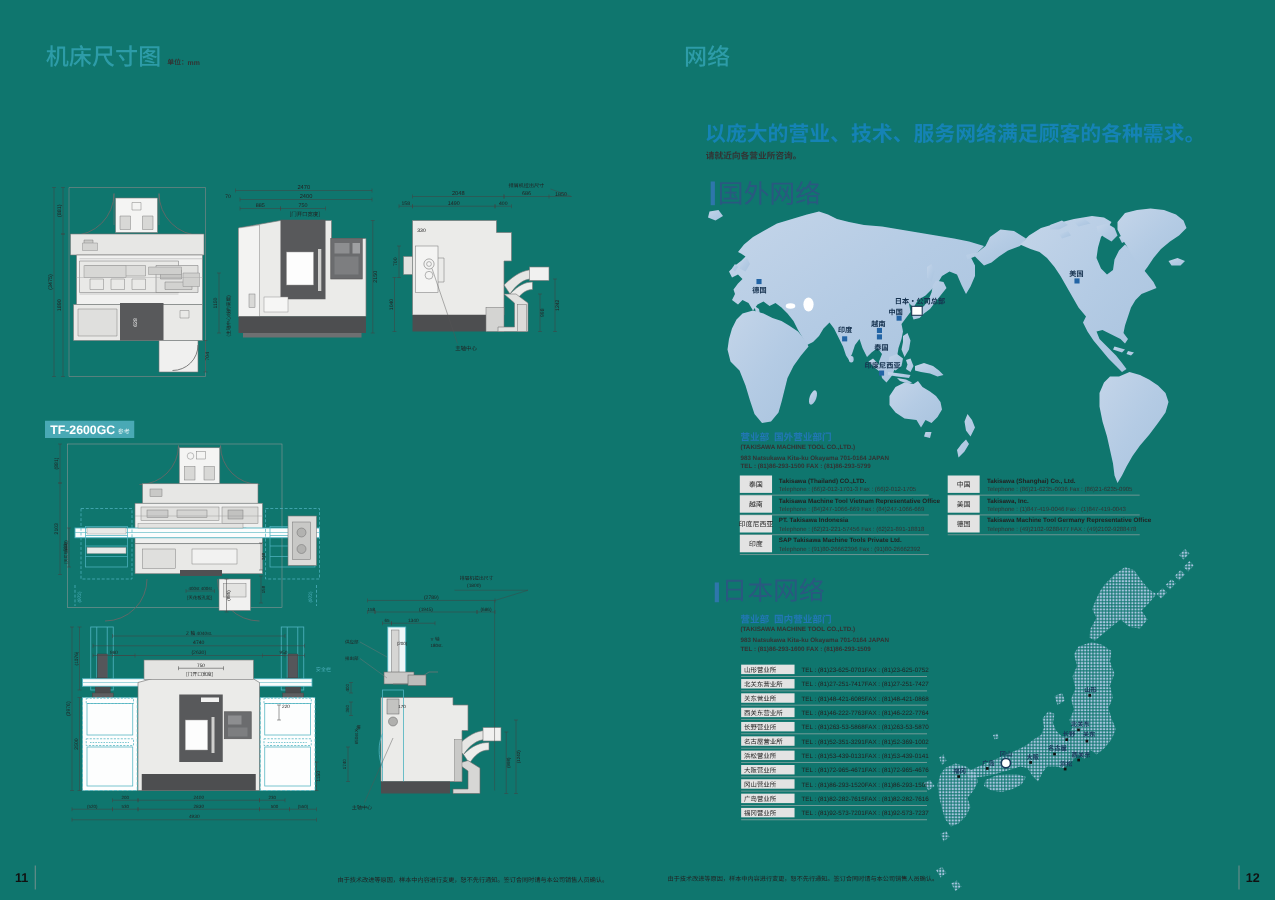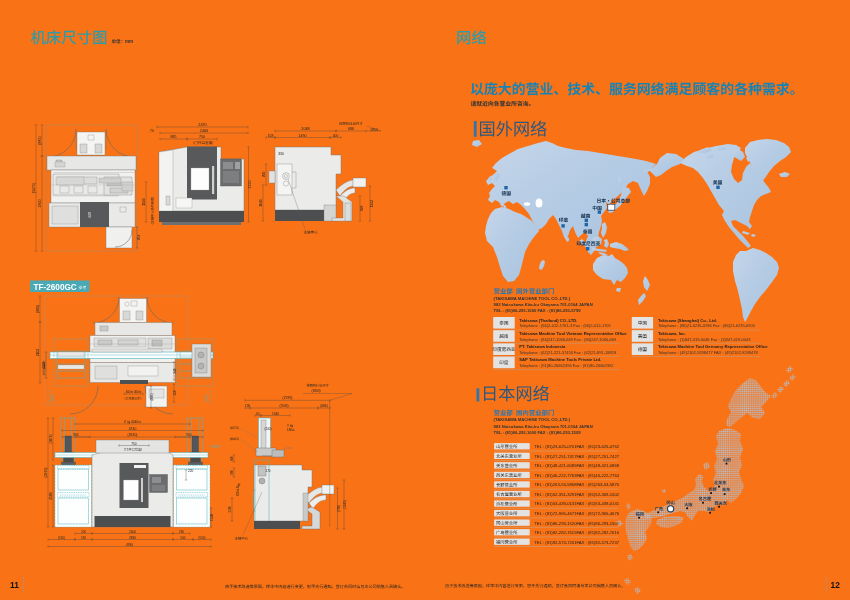--- a/index.html
+++ b/index.html
@@ -1,14 +1,14 @@
 <!DOCTYPE html>
 <html><head><meta charset="utf-8"><title>p</title><style>
 html,body{margin:0;padding:0;background:#fff;}
-#page{position:relative;width:850px;height:600px;background:#f97316;overflow:hidden;font-family:"Liberation Sans",sans-serif;}
+#page{position:relative;width:850px;height:600px;background:#0f766e;overflow:hidden;font-family:"Liberation Sans",sans-serif;}
 svg{display:block}
 </style></head><body>
 <div id="page">
 <svg width="850" height="600" viewBox="0 0 850 600">
 
 <g>
         <path transform="translate(30.5,43.2) scale(0.01540)" d="M493 -787V-465C493 -312 481 -114 346 23C368 35 404 66 419 83C564 -63 585 -296 585 -464V-697H746V-73C746 14 753 34 771 51C786 67 812 74 834 74C847 74 871 74 886 74C908 74 928 69 944 58C959 47 968 29 974 0C978 -27 982 -100 983 -155C960 -163 932 -178 913 -195C913 -130 911 -80 909 -57C908 -35 905 -26 901 -20C897 -15 890 -13 883 -13C876 -13 866 -13 860 -13C854 -13 849 -15 845 -19C841 -24 840 -41 840 -71V-787ZM207 -844V-633H49V-543H195C160 -412 93 -265 24 -184C40 -161 62 -122 72 -96C122 -160 170 -259 207 -364V83H298V-360C333 -312 373 -255 391 -222L447 -299C425 -325 333 -432 298 -467V-543H438V-633H298V-844Z" fill="#2d9ca8"></path>
         <path transform="translate(45.9,43.2) scale(0.01540)" d="M539 -602V-463H249V-373H496C428 -246 312 -124 195 -60C217 -43 247 -8 262 15C365 -50 465 -157 539 -278V84H634V-278C709 -164 809 -59 905 4C921 -21 952 -55 974 -74C861 -136 742 -254 669 -373H941V-463H634V-602ZM458 -825C477 -793 497 -754 511 -720H113V-465C113 -320 106 -115 25 28C48 38 89 66 107 81C193 -72 207 -307 207 -464V-630H952V-720H624C610 -758 582 -811 556 -852Z" fill="#2d9ca8"></path>
         <path transform="translate(61.3,43.2) scale(0.01540)" d="M171 -802V-513C171 -350 160 -131 28 21C50 33 91 68 107 88C221 -42 257 -233 268 -395H508C572 -160 686 4 898 80C912 53 941 13 963 -7C773 -66 661 -206 605 -395H869V-802ZM271 -710H770V-487H271V-512Z" fill="#2d9ca8"></path>
         <path transform="translate(76.7,43.2) scale(0.01540)" d="M156 -407C227 -331 304 -225 334 -155L421 -209C388 -281 308 -382 237 -456ZM619 -844V-637H49V-542H619V-48C619 -25 610 -17 586 -17C559 -16 473 -16 384 -19C401 9 420 57 427 86C534 87 613 83 658 67C703 51 720 22 720 -48V-542H952V-637H720V-844Z" fill="#2d9ca8"></path>

